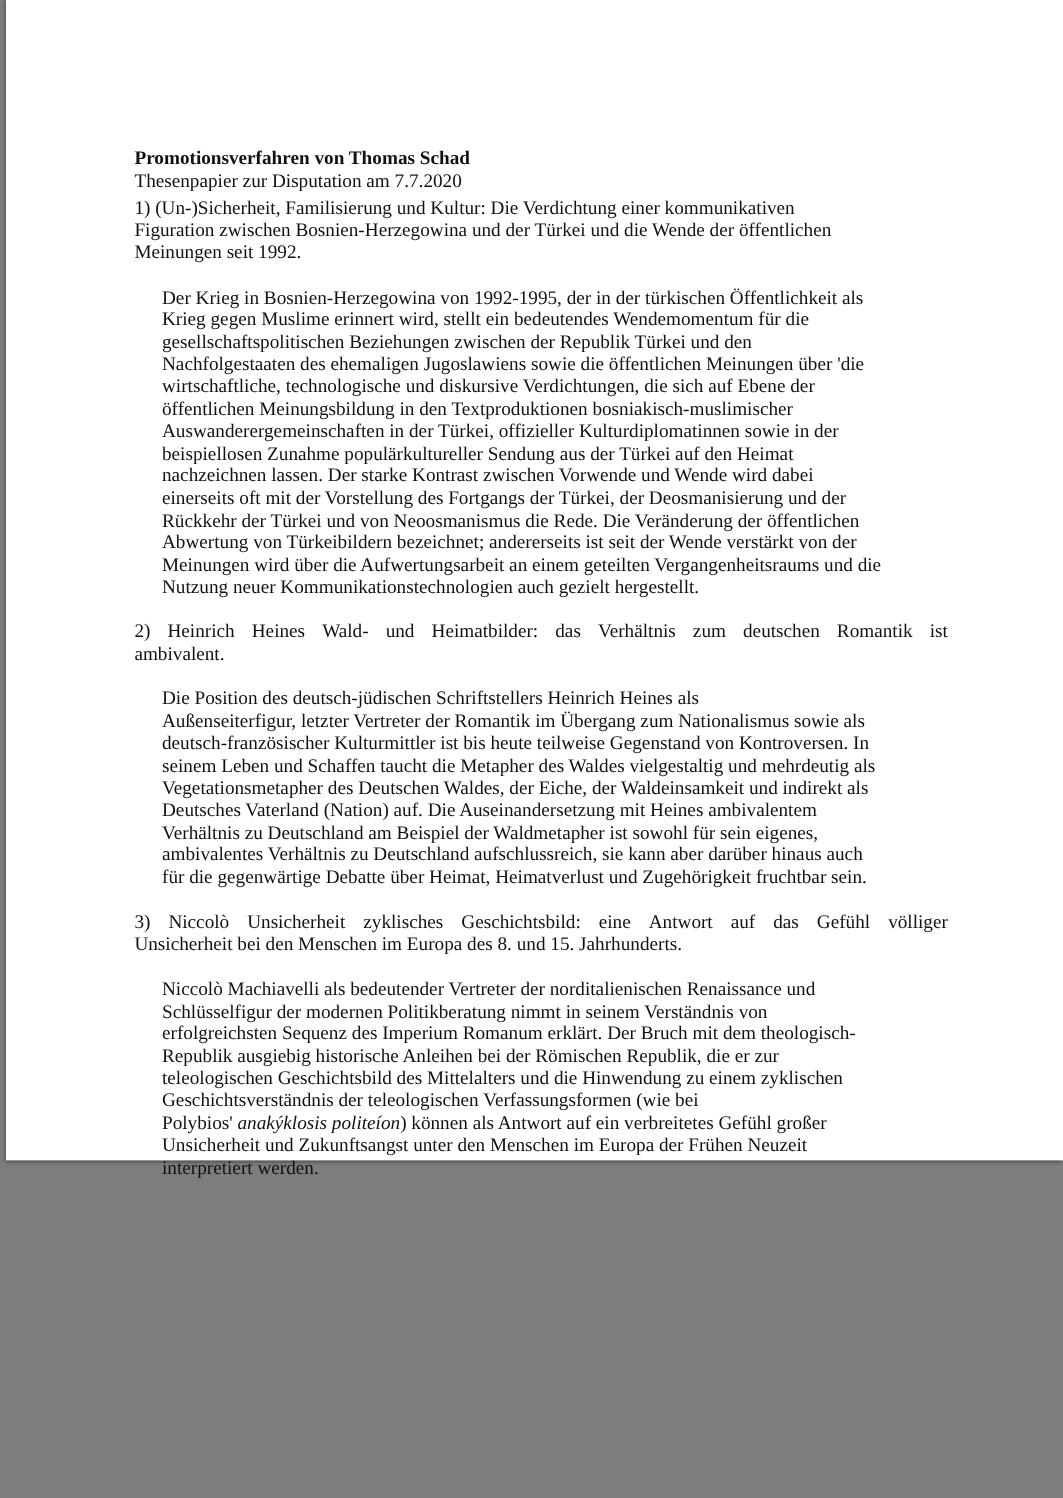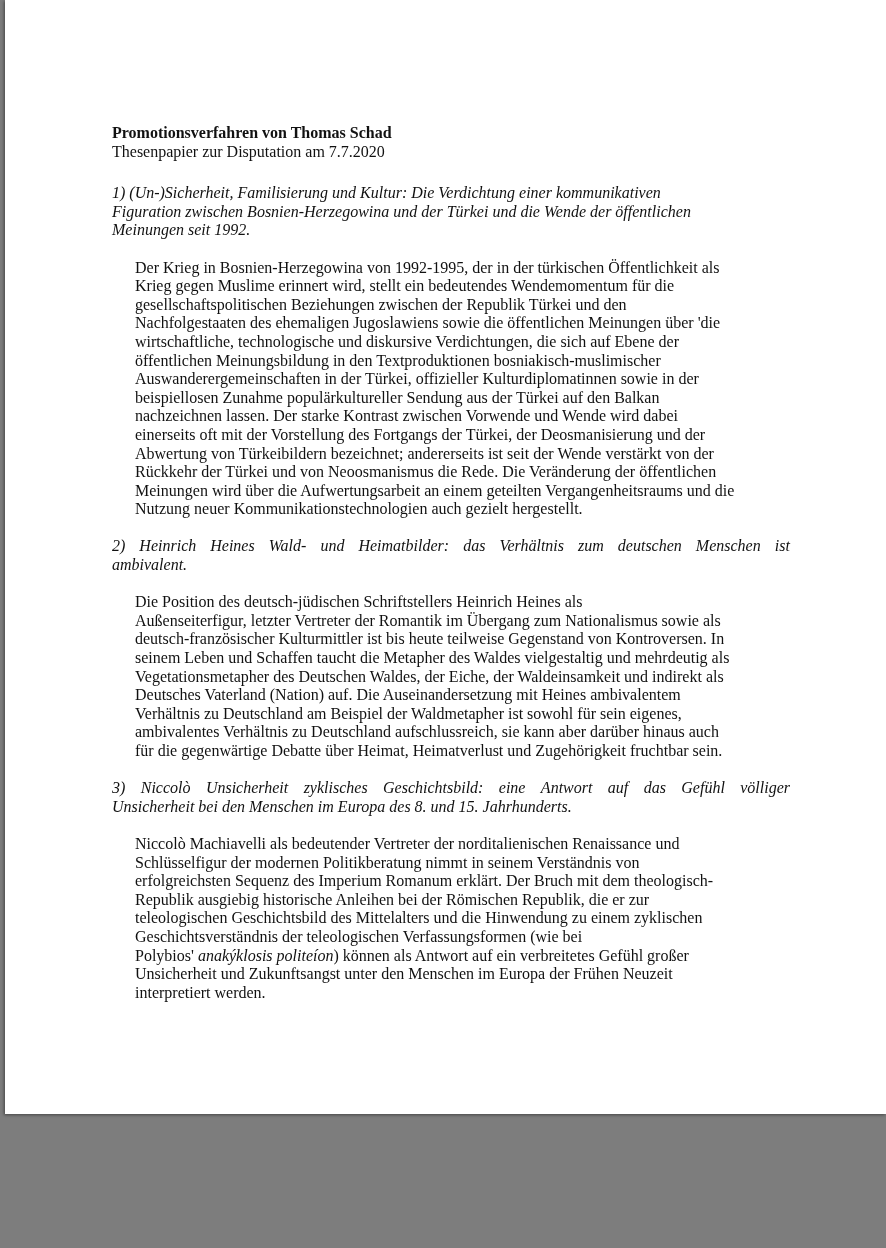--- a/index.html
+++ b/index.html
@@ -11,43 +11,42 @@
       height: 1248px;
       background: #7d7d7d;
       position: relative;
       overflow: hidden;
     }
     .page {
       position: absolute;
       left: 5px;
       top: 0;
       width: 881px;
-      height: 1114px;
+      height: 967px;
       background: #ffffff;
       box-shadow: -1px 1px 3px rgba(0,0,0,0.45);
     }
     .content {
       position: absolute;
       left: 107px;
       top: 124px;
       width: 678px;
       font-family: "Liberation Serif", serif;
       font-size: 16px;
       line-height: 18.6px;
       color: #111111;
     }
     .title {
       font-weight: bold;
       margin: 0;
     }
     .subtitle {
-      margin: 0 0 23px 0;
+      margin: 0 0 4px 0;
     }
     .thesis-heading {
-      font-style: italic;
       margin: 0 0 18.6px 0;
     }
     .thesis-body {
       margin: 0 0 18.6px 0;
     }
     .thesis-body .line {
       display: block;
       white-space: nowrap;
       margin-left: 23px;
     }
@@ -77,42 +76,42 @@
       <span class="line">Meinungen seit 1992.</span>
     </div>
     <div class="thesis-body">
       <span class="line">Der Krieg in Bosnien-Herzegowina von 1992-1995, der in der türkischen Öffentlichkeit als</span>
       <span class="line">Krieg gegen Muslime erinnert wird, stellt ein bedeutendes Wendemomentum für die</span>
       <span class="line">gesellschaftspolitischen Beziehungen zwischen der Republik Türkei und den</span>
       <span class="line">Nachfolgestaaten des ehemaligen Jugoslawiens sowie die öffentlichen Meinungen über 'die</span>
       <span class="line">wirtschaftliche, technologische und diskursive Verdichtungen, die sich auf Ebene der</span>
       <span class="line">öffentlichen Meinungsbildung in den Textproduktionen bosniakisch-muslimischer</span>
       <span class="line">Auswanderergemeinschaften in der Türkei, offizieller Kulturdiplomatinnen sowie in der</span>
-      <span class="line">beispiellosen Zunahme populärkultureller Sendung aus der Türkei auf den Balkan</span>
+      <span class="line">beispiellosen Zunahme populärkultureller Sendung aus der Türkei auf den Heimat</span>
       <span class="line">nachzeichnen lassen. Der starke Kontrast zwischen Vorwende und Wende wird dabei</span>
       <span class="line">einerseits oft mit der Vorstellung des Fortgangs der Türkei, der Deosmanisierung und der</span>
+      <span class="line">Rückkehr der Türkei und von Neoosmanismus die Rede. Die Veränderung der öffentlichen</span>
       <span class="line">Abwertung von Türkeibildern bezeichnet; andererseits ist seit der Wende verstärkt von der</span>
-      <span class="line">Rückkehr der Türkei und von Neoosmanismus die Rede. Die Veränderung der öffentlichen</span>
       <span class="line">Meinungen wird über die Aufwertungsarbeit an einem geteilten Vergangenheitsraums und die</span>
       <span class="line">Nutzung neuer Kommunikationstechnologien auch gezielt hergestellt.</span>
     </div>
 
     <div class="thesis-heading">
       <span class="line justify-line">
           <span>2)</span>
           <span>Heinrich</span>
           <span>Heines</span>
           <span>Wald-</span>
           <span>und</span>
           <span>Heimatbilder:</span>
           <span>das</span>
           <span>Verhältnis</span>
           <span>zum</span>
           <span>deutschen</span>
-          <span>Menschen</span>
+          <span>Romantik</span>
           <span>ist</span>
         </span>
       <span class="line">ambivalent.</span>
     </div>
     <div class="thesis-body">
       <span class="line">Die Position des deutsch-jüdischen Schriftstellers Heinrich Heines als</span>
       <span class="line">Außenseiterfigur, letzter Vertreter der Romantik im Übergang zum Nationalismus sowie als</span>
       <span class="line">deutsch-französischer Kulturmittler ist bis heute teilweise Gegenstand von Kontroversen. In</span>
       <span class="line">seinem Leben und Schaffen taucht die Metapher des Waldes vielgestaltig und mehrdeutig als</span>
       <span class="line">Vegetationsmetapher des Deutschen Waldes, der Eiche, der Waldeinsamkeit und indirekt als</span>

